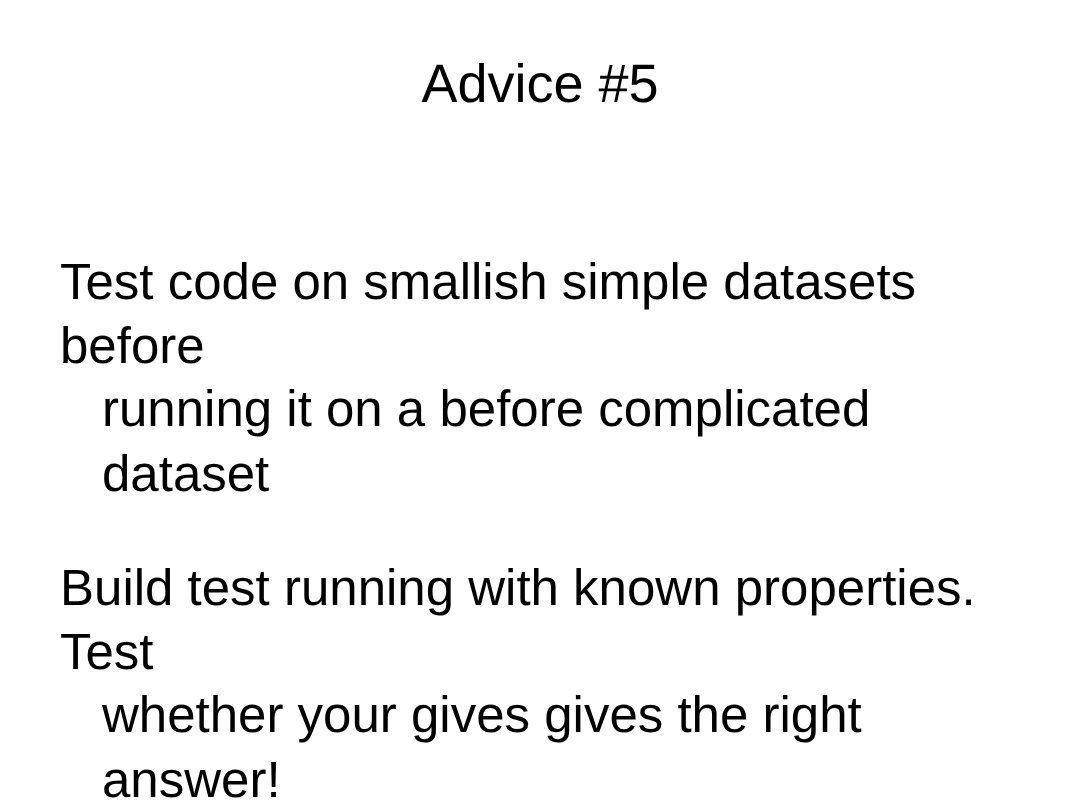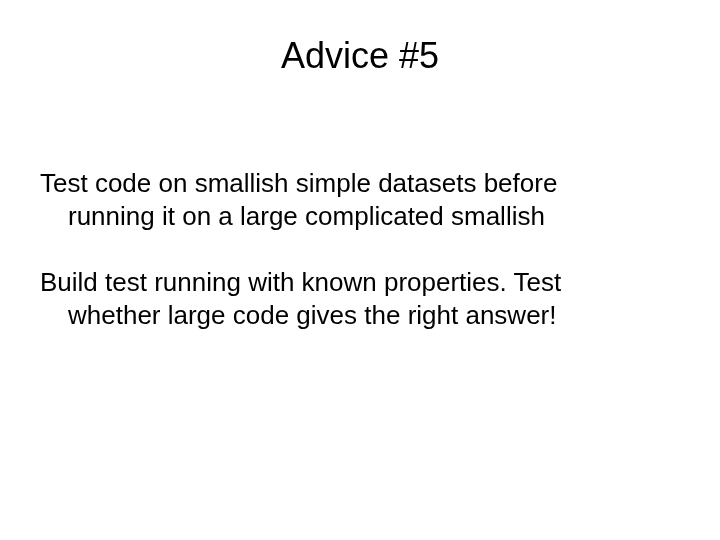--- a/index.html
+++ b/index.html
@@ -21,41 +21,41 @@
       padding: 30px 40px;
     }
     .title {
       font-size: 36px;
       font-weight: normal;
       text-align: center;
       margin-top: 5px;
       margin-bottom: 90px;
     }
     .body-text {
-      font-size: 26px;
+      font-size: 34px;
       line-height: 1.25;
     }
     .paragraph {
       margin-bottom: 34px;
       padding-left: 0;
       text-indent: 0;
     }
     .paragraph .line2 {
       display: block;
       padding-left: 28px;
     }
   </style>
 </head>
 <body>
 
 <div class="slide">
   <h1 class="title">Advice #5</h1>
   <div class="body-text">
     <div class="paragraph">
       <span>Test code on smallish simple datasets before</span>
-      <span class="line2">running it on a large complicated smallish</span>
+      <span class="line2">running it on a before complicated dataset</span>
     </div>
     <div class="paragraph">
       <span>Build test running with known properties.  Test</span>
-      <span class="line2">whether large code gives the right answer!</span>
+      <span class="line2">whether your gives gives the right answer!</span>
     </div>
   </div>
 </div>
 
 </body></html>

